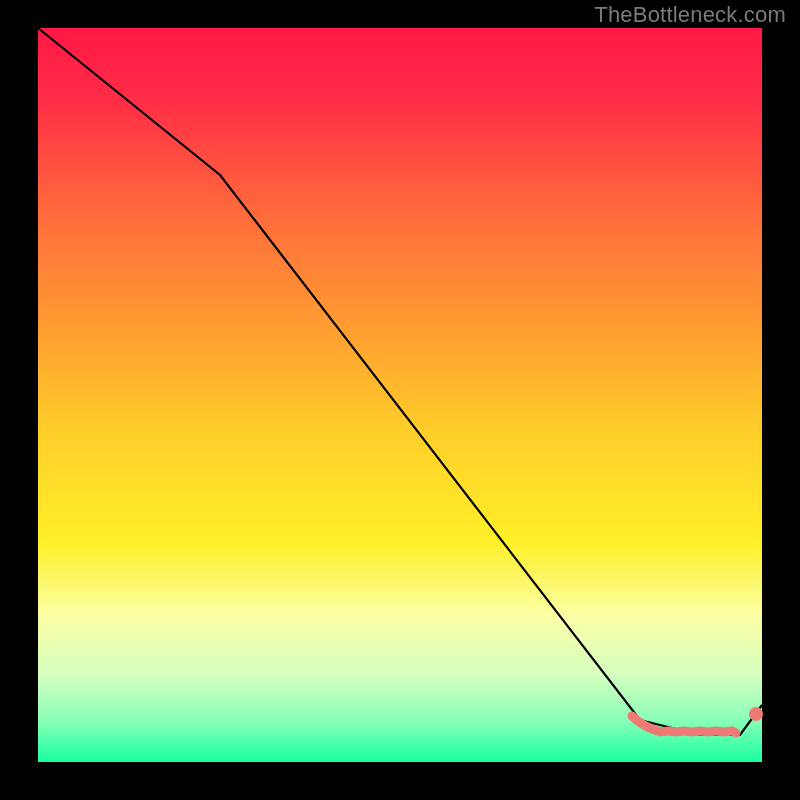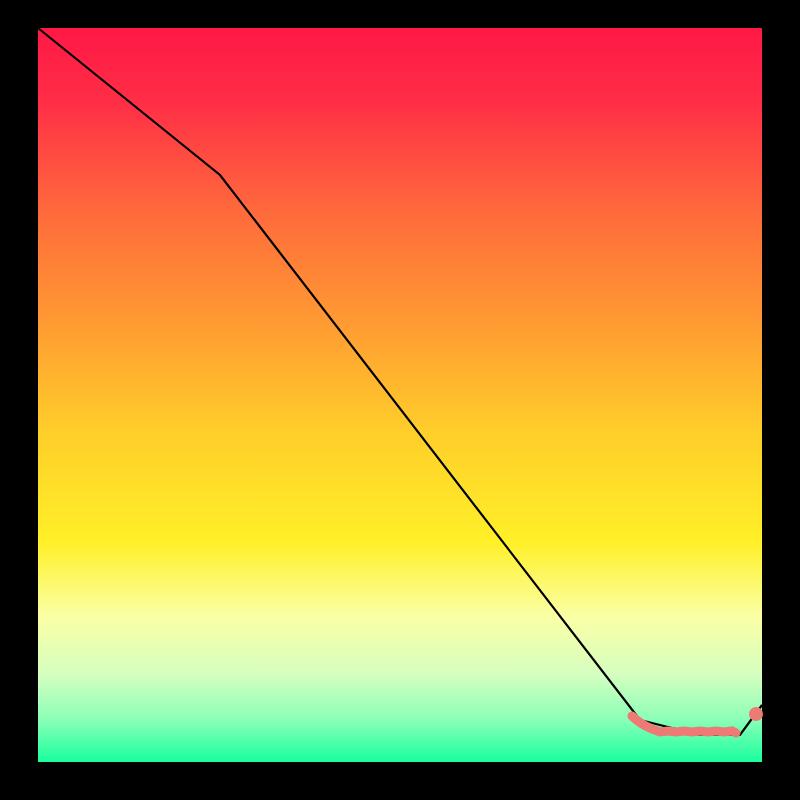--- a/index.html
+++ b/index.html
@@ -29,20 +29,21 @@
   svg.plot {
     position: absolute;
     left: 0;
     top: 0;
   }
 </style>
 </head>
 <body>
 <div class="stage">
 
+  <div class="watermark">TheBottleneck.com</div>
 
   <svg class="plot" width="800" height="800" viewBox="0 0 800 800">
     <defs>
       <linearGradient id="bgGrad" x1="0" y1="0" x2="0" y2="1">
         <stop offset="0" stop-color="#ff1846"></stop>
         <stop offset="0.10" stop-color="#ff2e46"></stop>
         <stop offset="0.25" stop-color="#ff6a3c"></stop>
         <stop offset="0.40" stop-color="#ff9a32"></stop>
         <stop offset="0.55" stop-color="#ffce2a"></stop>
         <stop offset="0.70" stop-color="#fff028"></stop>

